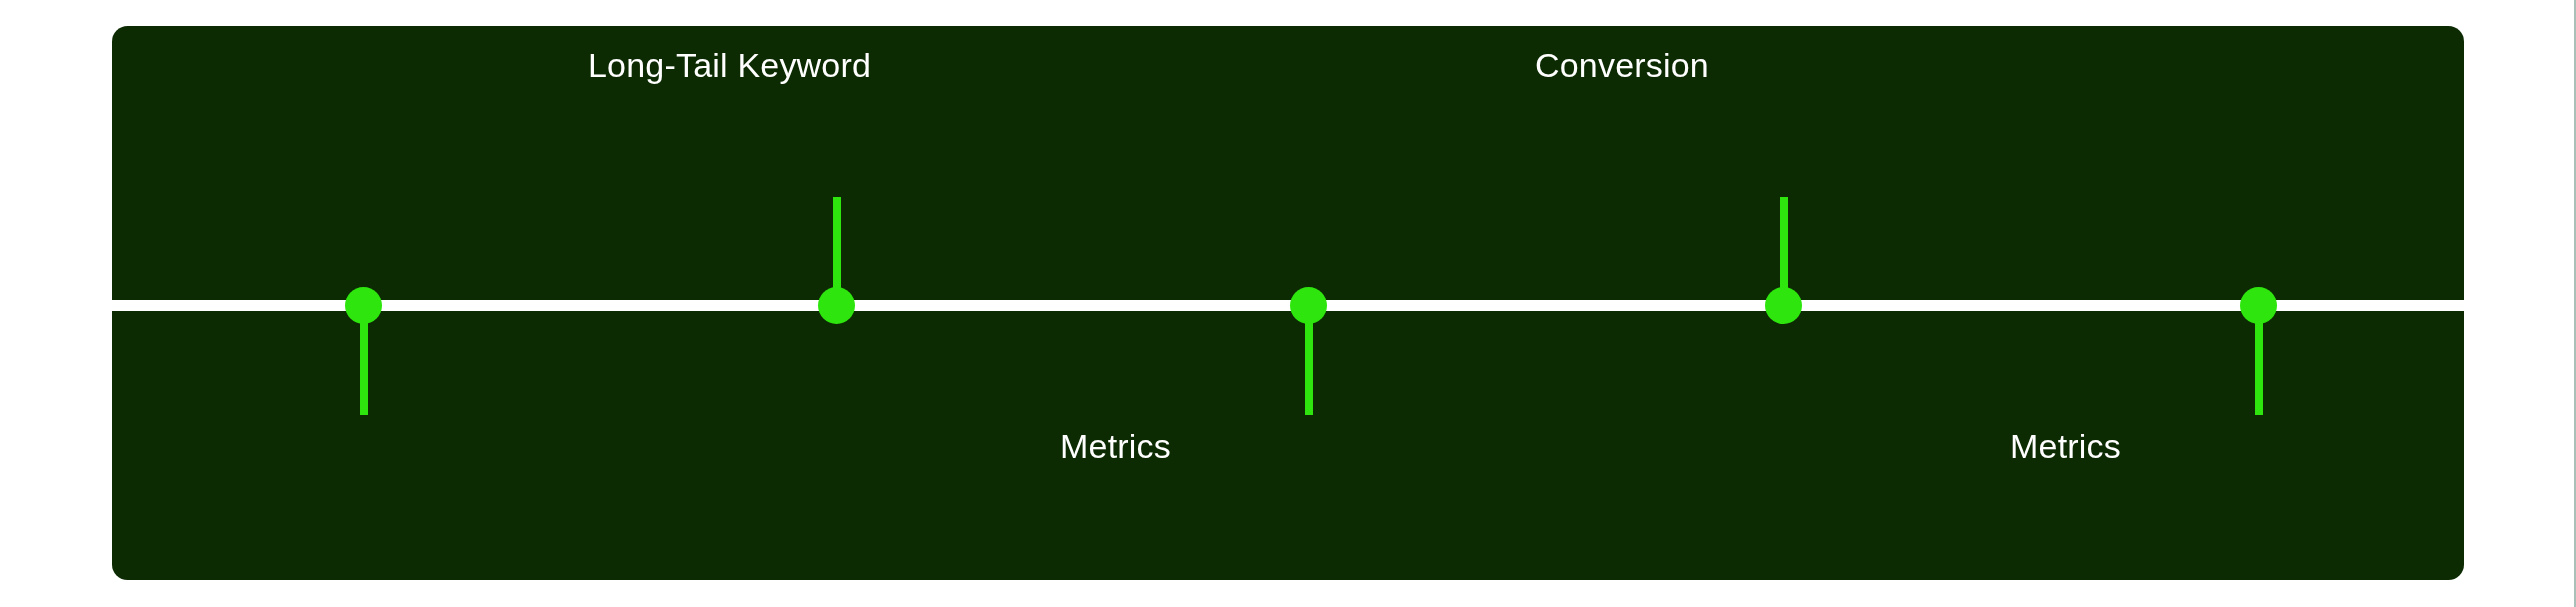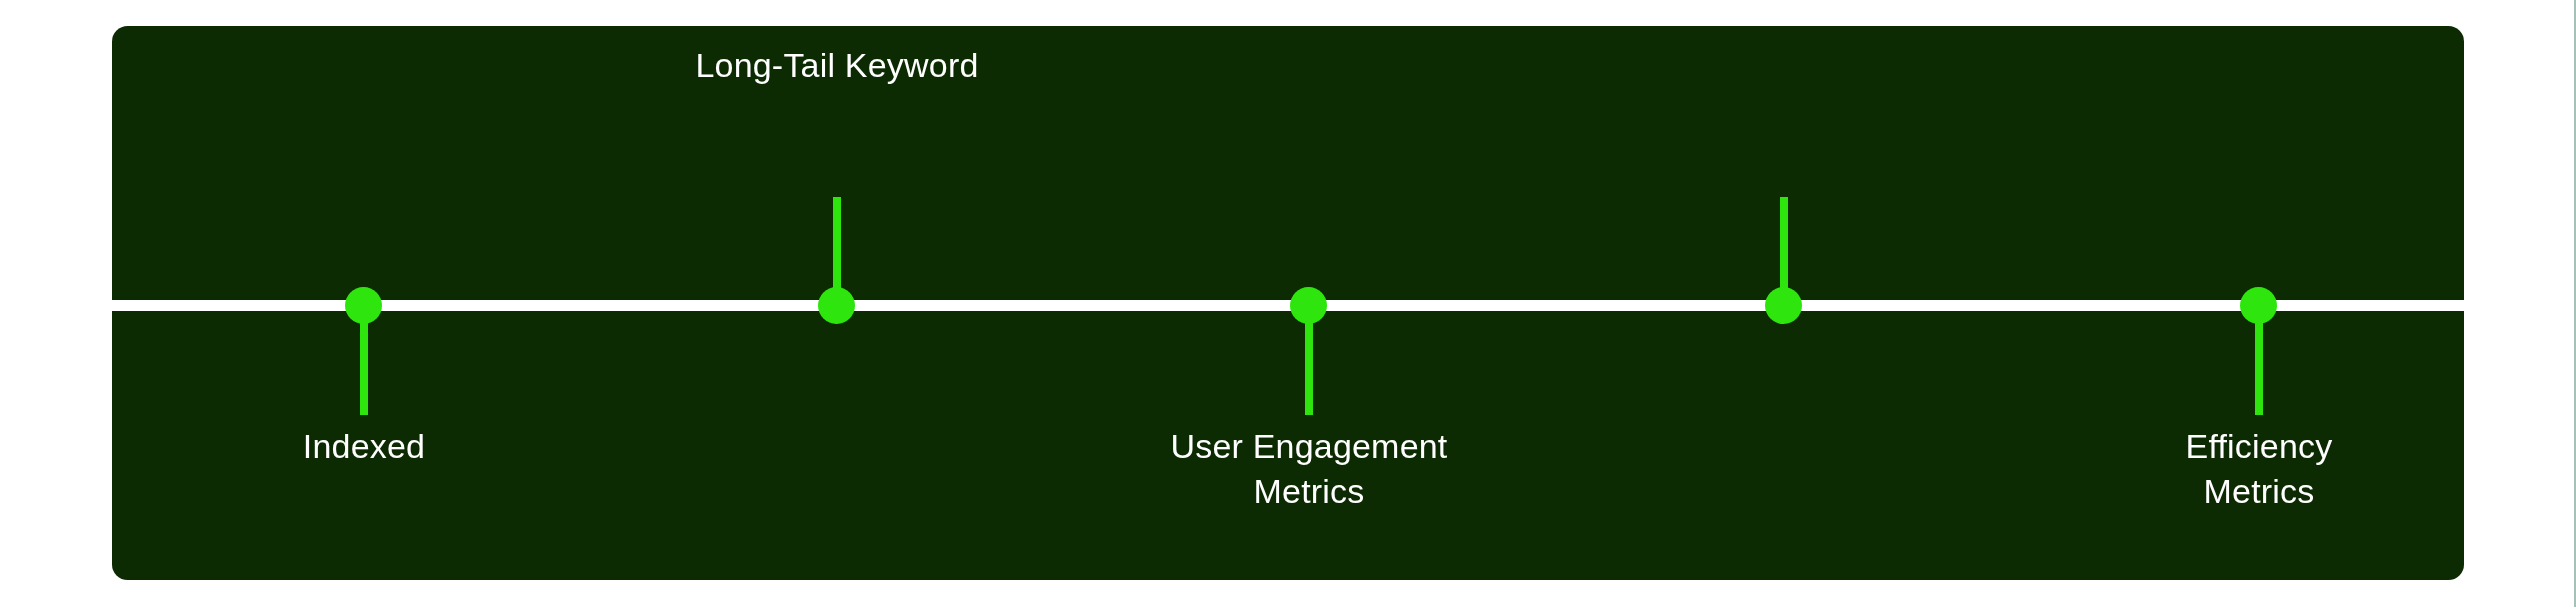--- a/index.html
+++ b/index.html
@@ -69,21 +69,21 @@
     height: 109px;
   }
   .marker.above .stem {
     top: 171px;
     height: 109px;
   }
   .label {
     position: absolute;
     left: -249px;
     width: 498px;
-    text-align: center;
+    text-align: left;
     color: #ffffff;
     font-size: 34px;
     line-height: 1.32;
     font-weight: 400;
     letter-spacing: 0.2px;
   }
   .marker.below .label {
     top: 398px;
   }
   .marker.above .label {
@@ -96,53 +96,51 @@
 <div class="canvas">
 
   <div class="card">
 
     <div class="axis-line"></div>
 
     <div class="marker below" style="left:252px">
       <div class="stem"></div>
       <div class="dot"></div>
       <div class="label">
-        <div>Indexed</div>
       </div>
     </div>
 
     <div class="marker above" style="left:725px">
       <div class="stem"></div>
       <div class="dot"></div>
       <div class="label">
         <div>Long-Tail Keyword</div>
       </div>
     </div>
 
     <div class="marker below" style="left:1197px">
       <div class="stem"></div>
       <div class="dot"></div>
       <div class="label">
-        <div>User Engagement</div>
         <div>Metrics</div>
       </div>
     </div>
 
     <div class="marker above" style="left:1672px">
       <div class="stem"></div>
       <div class="dot"></div>
       <div class="label">
+        <div>Conversion</div>
       </div>
     </div>
 
     <div class="marker below" style="left:2147px">
       <div class="stem"></div>
       <div class="dot"></div>
       <div class="label">
-        <div>Efficiency</div>
         <div>Metrics</div>
       </div>
     </div>
 
   </div>
 
   <div class="right-rule"></div>
 
 </div>
 

